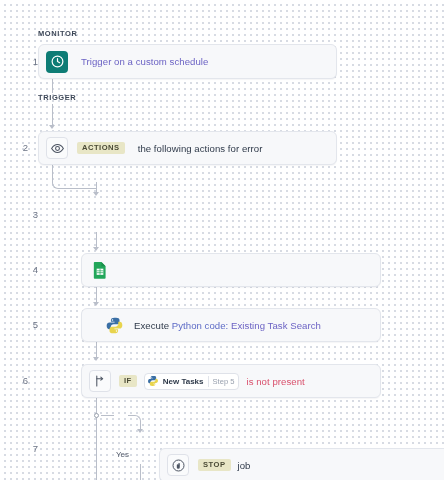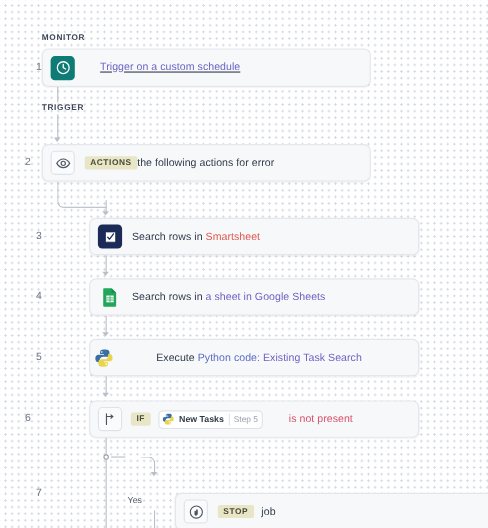--- a/index.html
+++ b/index.html
@@ -192,82 +192,66 @@
 
   <div class="card" style="left:38px;top:44px;width:299px;height:35px;padding-left:7px;">
     <span class="icon-wrap">
       <span class="tile tile-teal">
         <svg width="15" height="15" viewBox="0 0 24 24" fill="none" stroke="#ffffff" stroke-width="1.9" stroke-linecap="round">
           <circle cx="12" cy="12" r="8.6"></circle>
           <path d="M12 7.2 V12 L15.4 13.9"></path>
         </svg>
       </span>
     </span>
-    <span class="txt" style="margin-left:23px;text-decoration:underline;">
+    <span class="txt" style="margin-left:13px;">
       <span class="accent-violet">Trigger on a custom schedule</span>
     </span>
   </div>
 
   <div class="caret" style="left:11px;top:146px;"></div>
   <div class="gutter" style="left:-2px;top:142px;">2</div>
 
   <div class="card" style="left:38px;top:131px;width:299px;height:34px;padding-left:7px;">
     <span class="icon-wrap">
       <span class="tile tile-plain">
         <svg width="15" height="15" viewBox="0 0 24 24" fill="none" stroke="#4d5563" stroke-width="1.7" stroke-linecap="round">
           <path d="M2.6 12 C5.3 7.6 8.7 5.7 12 5.7 C15.3 5.7 18.7 7.6 21.4 12 C18.7 16.4 15.3 18.3 12 18.3 C8.7 18.3 5.3 16.4 2.6 12 Z"></path>
           <circle cx="12" cy="12" r="3.1"></circle>
         </svg>
       </span>
     </span>
     <span class="badge" style="margin-left:9px;">ACTIONS</span>
-    <span class="txt" style="margin-left:0;">
+    <span class="txt" style="margin-left:13px;">
       <span>the following actions for error</span>
     </span>
   </div>
 
   <div class="gutter" style="left:8px;top:209px;">3</div>
 
-  <div class="card" style="left:81px;top:198px;width:300px;height:34px;padding-left:7px;">
-    <span class="icon-wrap">
-      <span class="tile tile-navy">
-        <svg width="13" height="13" viewBox="0 0 24 24" fill="none">
-          <rect x="3.4" y="3.4" width="17.2" height="17.2" rx="1.6" fill="#ffffff" stroke="#1b2a56" stroke-width="1.4"></rect>
-          <path d="M7.2 12.4 L10.4 15.6 L17 6.6" fill="none" stroke="#1b2a56" stroke-width="2.1" stroke-linecap="round" stroke-linejoin="round"></path>
-        </svg>
-      </span>
-    </span>
-    <span class="txt" style="margin-left:9px;">
-      <span>Search rows in </span><span class="accent-red">Smartsheet</span>
-    </span>
-  </div>
 
   <div class="gutter" style="left:8px;top:264px;">4</div>
 
   <div class="card" style="left:81px;top:253px;width:300px;height:34px;padding-left:7px;">
     <span class="icon-wrap">
       <span class="tile" style="background:transparent;">
         <svg width="20" height="20" viewBox="0 0 24 24">
           <path d="M5.6 2.4 h8.1 l5.0 5.0 v14.2 a1 1 0 0 1 -1 1 h-12.1 a1 1 0 0 1 -1 -1 v-18.2 a1 1 0 0 1 1 -1 z" fill="#22a65a"></path>
           <path d="M13.7 2.4 l5.0 5.0 h-5.0 z" fill="#198f4a"></path>
           <rect x="8.0" y="10.4" width="8.0" height="7.4" fill="#ffffff"></rect>
           <rect x="8.0" y="12.6" width="8.0" height="0.85" fill="#22a65a"></rect>
           <rect x="8.0" y="14.9" width="8.0" height="0.85" fill="#22a65a"></rect>
           <rect x="11.6" y="10.4" width="0.85" height="7.4" fill="#22a65a"></rect>
         </svg>
       </span>
     </span>
-    <span class="txt" style="margin-left:9px;">
-      <span>Search rows in </span><span class="accent-violet">a sheet in Google Sheets</span>
-    </span>
   </div>
 
   <div class="gutter" style="left:8px;top:319px;">5</div>
 
-  <div class="card" style="left:81px;top:308px;width:300px;height:34px;padding-left:1px;gap:28px;">
+  <div class="card" style="left:81px;top:308px;width:300px;height:34px;padding-left:21px;">
     <span class="icon-wrap">
       <span class="tile" style="background:transparent;">
         <svg width="19" height="19" viewBox="0 0 24 24">
           <path d="M11.9 2.1 c-2.6 0-4.4 .9-4.4 2.9 v2.3 h4.6 v.9 h-6.4 c-2.0 0-3.6 1.3-3.6 4.2 c0 2.8 1.4 4.3 3.4 4.3 h1.7 v-2.6 c0-2.1 1.7-3.6 3.8-3.6 h4.3 c1.7 0 3.0-1.3 3.0-3.0 v-2.5 c0-1.9-1.7-2.9-4.4-2.9 z" fill="#3a6fa5"></path>
           <circle cx="9.5" cy="5.0" r="0.95" fill="#ffffff"></circle>
           <path d="M12.1 21.9 c2.6 0 4.4-.9 4.4-2.9 v-2.3 h-4.6 v-.9 h6.4 c2.0 0 3.6-1.3 3.6-4.2 c0-2.8-1.4-4.3-3.4-4.3 h-1.7 v2.6 c0 2.1-1.7 3.6-3.8 3.6 h-4.3 c-1.7 0-3.0 1.3-3.0 3.0 v2.5 c0 1.9 1.7 2.9 4.4 2.9 z" fill="#e8d44d"></path>
           <circle cx="14.5" cy="19.0" r="0.95" fill="#ffffff"></circle>
         </svg>
       </span>
     </span>
@@ -298,21 +282,21 @@
           <circle cx="9.5" cy="5.0" r="0.95" fill="#ffffff"></circle>
           <path d="M12.1 21.9 c2.6 0 4.4-.9 4.4-2.9 v-2.3 h-4.6 v-.9 h6.4 c2.0 0 3.6-1.3 3.6-4.2 c0-2.8-1.4-4.3-3.4-4.3 h-1.7 v2.6 c0 2.1-1.7 3.6-3.8 3.6 h-4.3 c-1.7 0-3.0 1.3-3.0 3.0 v2.5 c0 1.9 1.7 2.9 4.4 2.9 z" fill="#e8d44d"></path>
           <circle cx="14.5" cy="19.0" r="0.95" fill="#ffffff"></circle>
         </svg>
       </span>
       <span class="chip-name">New Tasks</span>
       <span class="chip-sep"></span>
       <span class="chip-step">Step 5</span>
     </span>
 
-    <span class="txt" style="margin-left:23px;">
+    <span class="txt" style="margin-left:7px;">
       <span class="accent-pink">is not present</span>
     </span>
   </div>
 
   <div class="gutter" style="left:8px;top:443px;">7</div>
 
   <div class="card" style="left:125px;top:448px;width:300px;height:34px;padding-left:7px;margin-left:34px;">
     <span class="icon-wrap">
       <span class="tile tile-plain">
         <svg width="15" height="15" viewBox="0 0 24 24" fill="none" stroke="#4d5563" stroke-width="1.6">

